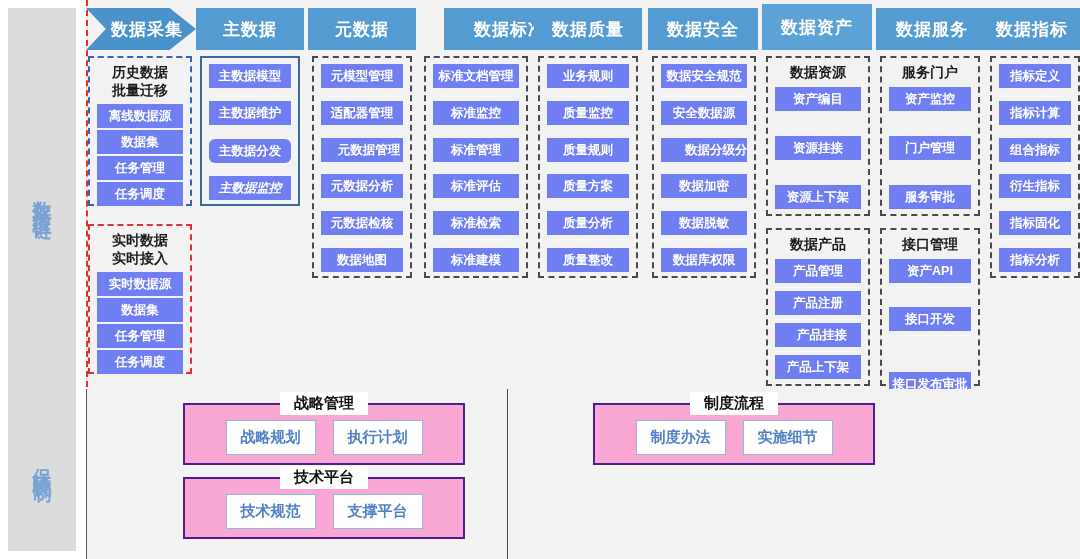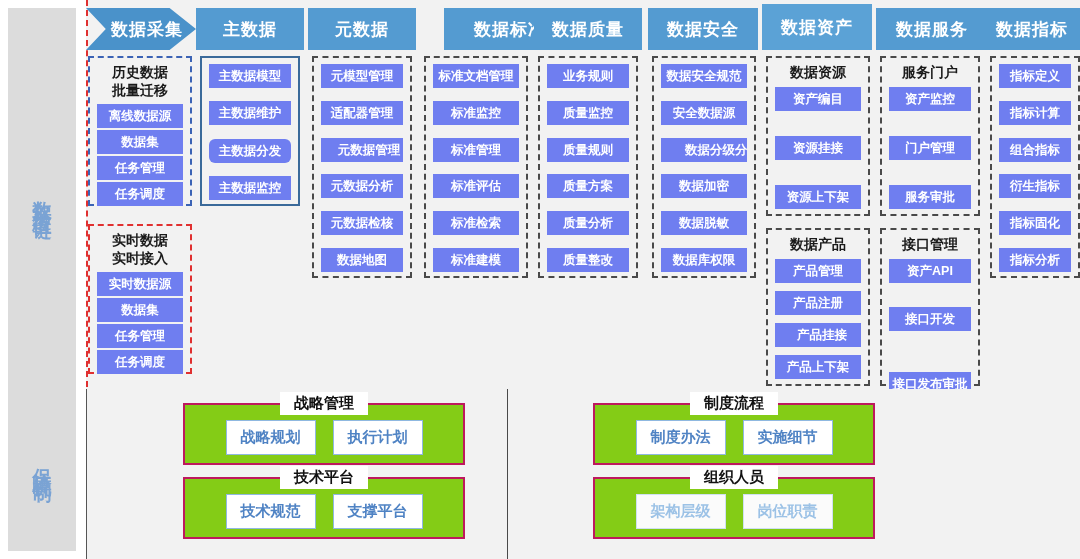--- a/index.html
+++ b/index.html
@@ -129,22 +129,22 @@
   .bottom {
     position: absolute;
     left: 86px; top: 389px;
     width: 994px; height: 170px;
     background: #f2f2f2;
     border-left: 1px solid #555;
   }
   .bwrap { position: absolute; }
   .fieldset {
     position: relative;
-    border: 2px solid #be185d;
-    background: #84cc16;
+    border: 2px solid #4c1d95;
+    background: #f9a8d4;
     height: 100%;
   }
   .fs-title {
     position: absolute;
     top: -13px;
     left: 50%;
     transform: translateX(-50%);
     background: #ffffff;
     padding: 2px 14px;
     font-size: 15px;
@@ -244,21 +244,21 @@
           <div class="item" style="margin-bottom: 2px;">数据集</div>
           <div class="item" style="margin-bottom: 2px;">任务管理</div>
           <div class="item" style="margin-bottom: 0px;">任务调度</div>
         </div>
       </div>
       <div class="col" style="left: 114px; width: 100px; height: 330px;">
         <div class="group solid" style="position: absolute; left: 0px; width: 100px; top: 0px; height: 150px;">
           <div class="item" style="margin-bottom: 13.3333px;">主数据模型</div>
           <div class="item" style="margin-bottom: 13.3333px;">主数据维护</div>
           <div class="item" style="margin-bottom: 13.3333px; border-radius: 6px;">主数据分发</div>
-          <div class="item" style="margin-bottom: 6px;">主数据监控</div>
+          <div class="item" style="margin-bottom: 6px; font-style: italic;">主数据监控</div>
         </div>
       </div>
       <div class="col" style="left: 226px; width: 100px; height: 330px;">
         <div class="group dashed" style="position: absolute; left: 0px; width: 100px; top: 0px; height: 222px;">
           <div class="item" style="margin-bottom: 12.8px;">元模型管理</div>
           <div class="item" style="margin-bottom: 12.8px;">适配器管理</div>
           <div class="item" style="margin-bottom: 12.8px; padding-left: 14px;">元数据管理</div>
           <div class="item" style="margin-bottom: 12.8px;">元数据分析</div>
           <div class="item" style="margin-bottom: 12.8px;">元数据检核</div>
           <div class="item" style="margin-bottom: 0px;">数据地图</div>
@@ -356,25 +356,16 @@
       </div>
       <div class="bwrap" style="left: 506px; top: 14px; width: 282px; height: 62px;">
         <div class="fieldset">
           <div class="fs-title">制度流程</div>
           <div class="fs-body">
             <div class="btn-outline">制度办法</div>
             <div class="btn-outline">实施细节</div>
           </div>
         </div>
       </div>
-      <div class="bwrap" style="left: 506px; top: 88px; width: 282px; height: 62px;">
-        <div class="fieldset">
-          <div class="fs-title">组织人员</div>
-          <div class="fs-body">
-            <div class="btn-outline faded">架构层级</div>
-            <div class="btn-outline faded">岗位职责</div>
-          </div>
-        </div>
-      </div>
       <div class="vline" style="left: 420px; top: 0px; width: 1px; height: 170px;"></div>
     </div>
 
 </div>
 
 </body></html>

